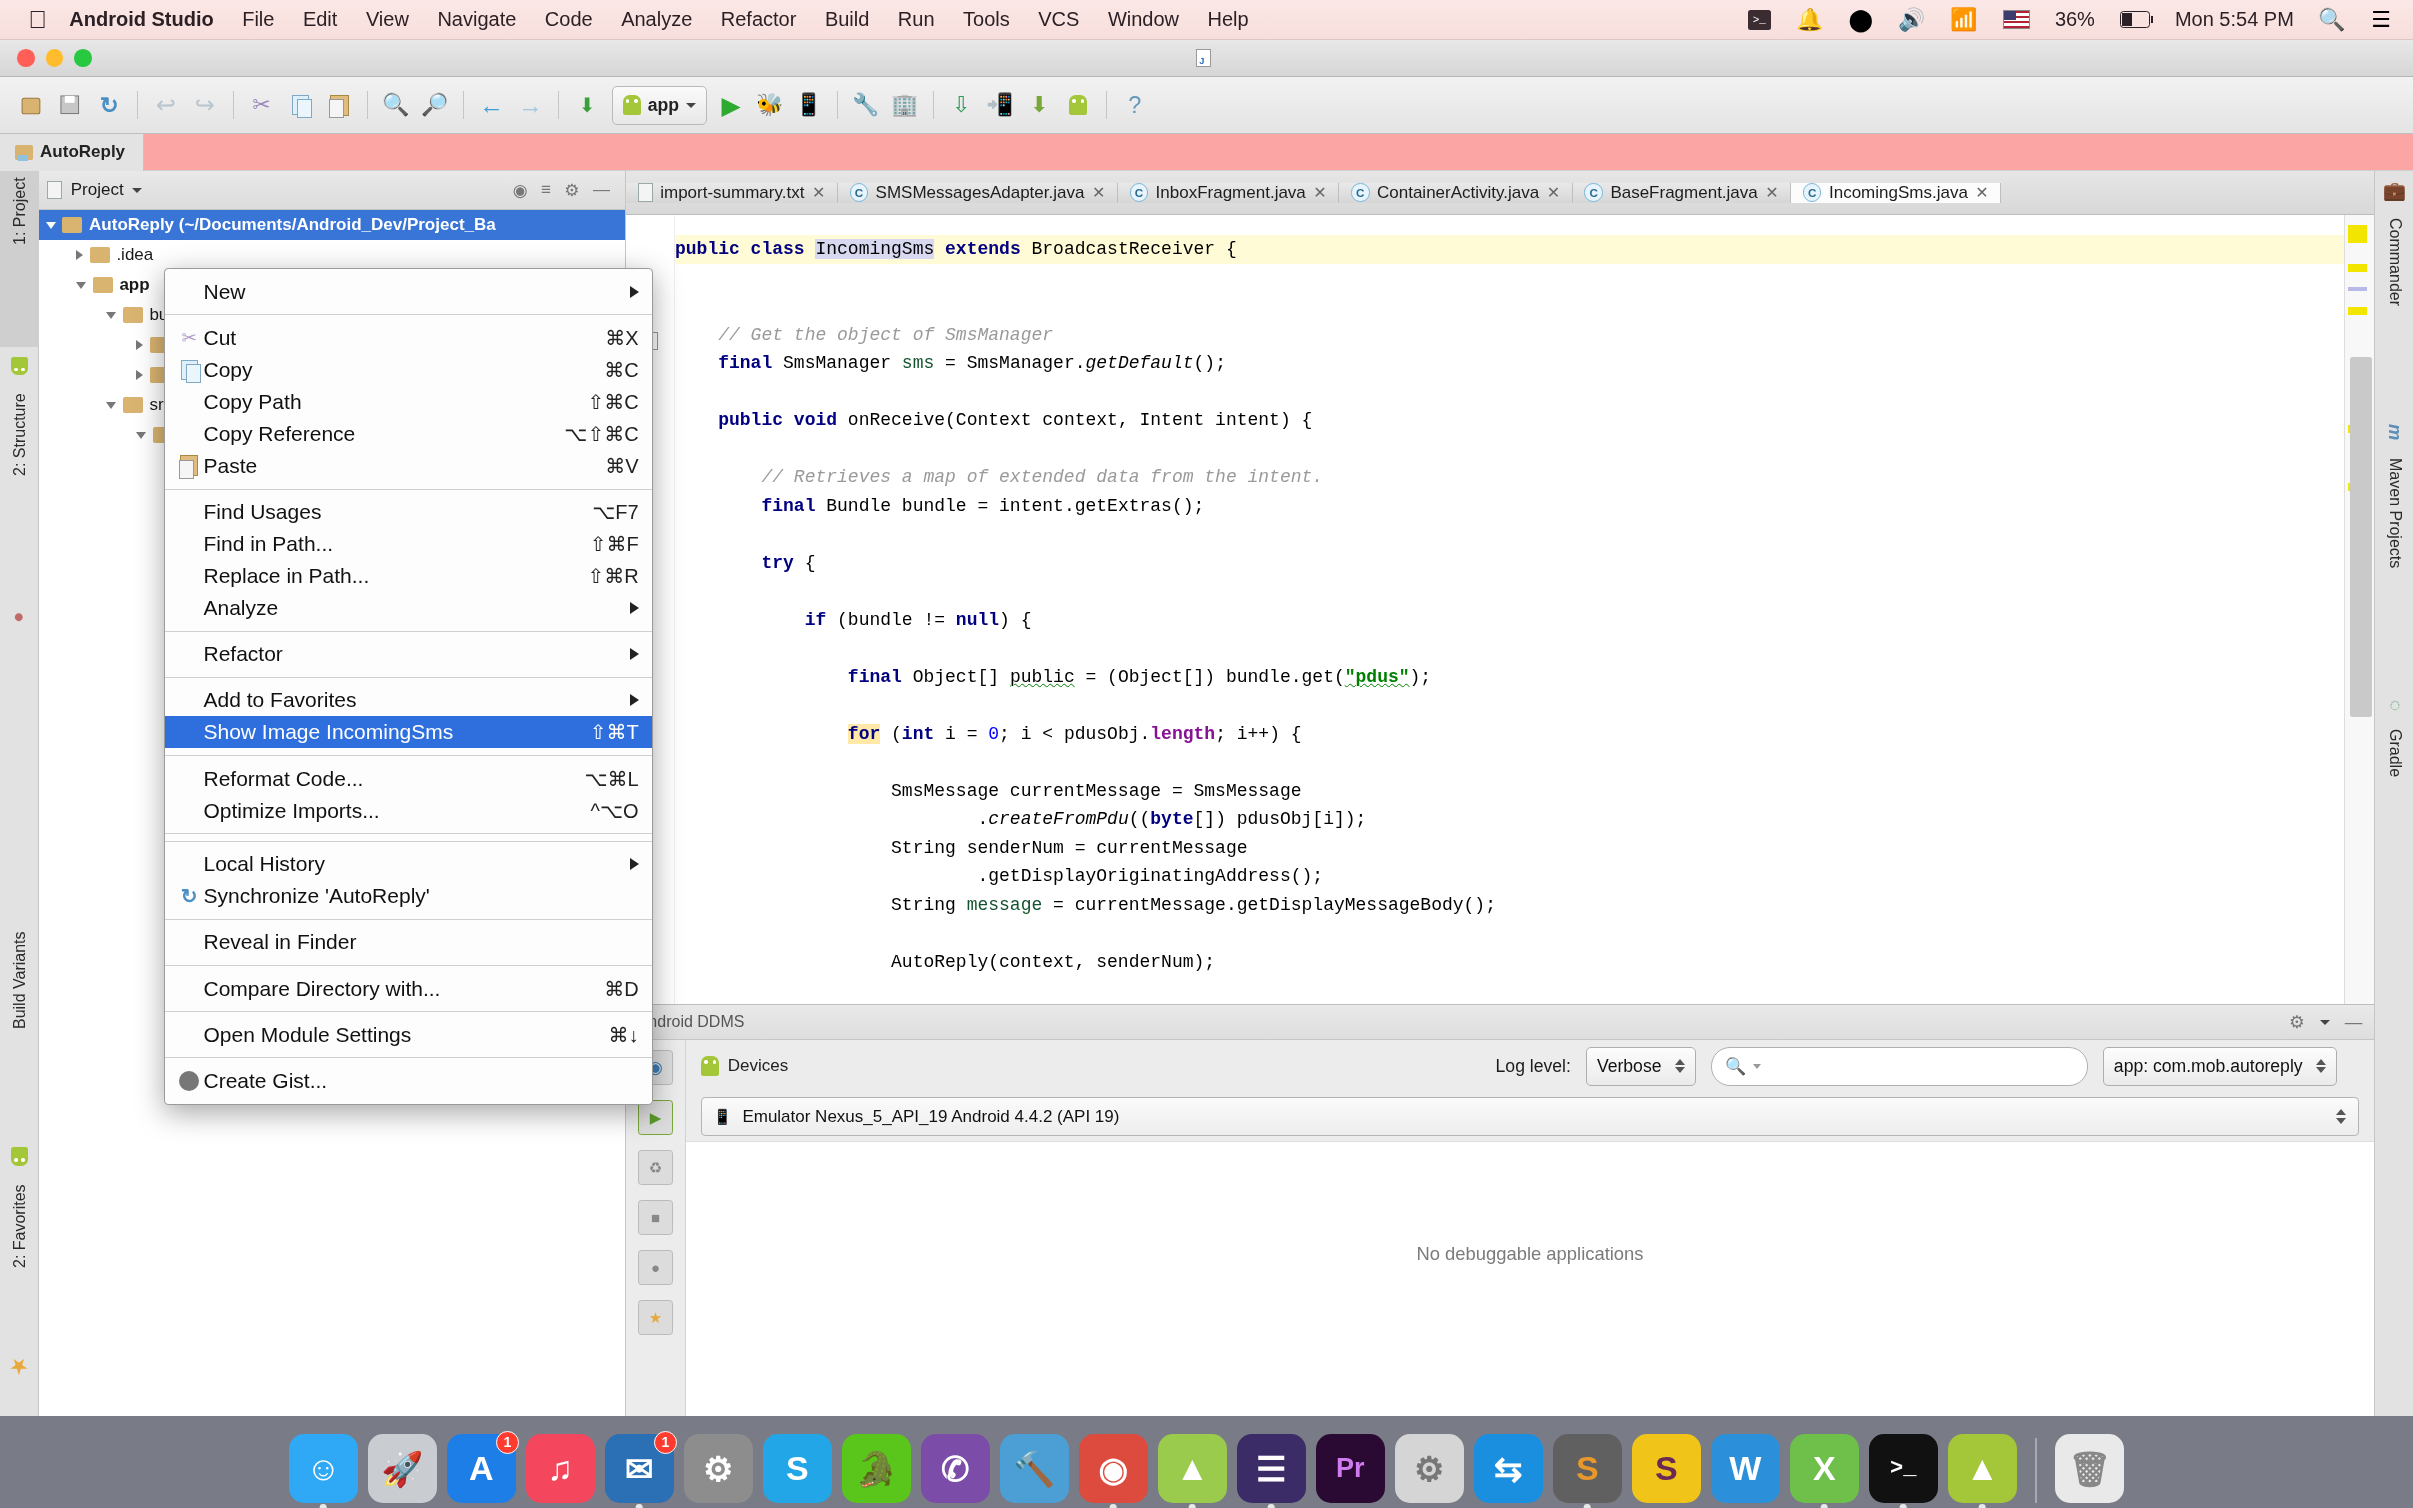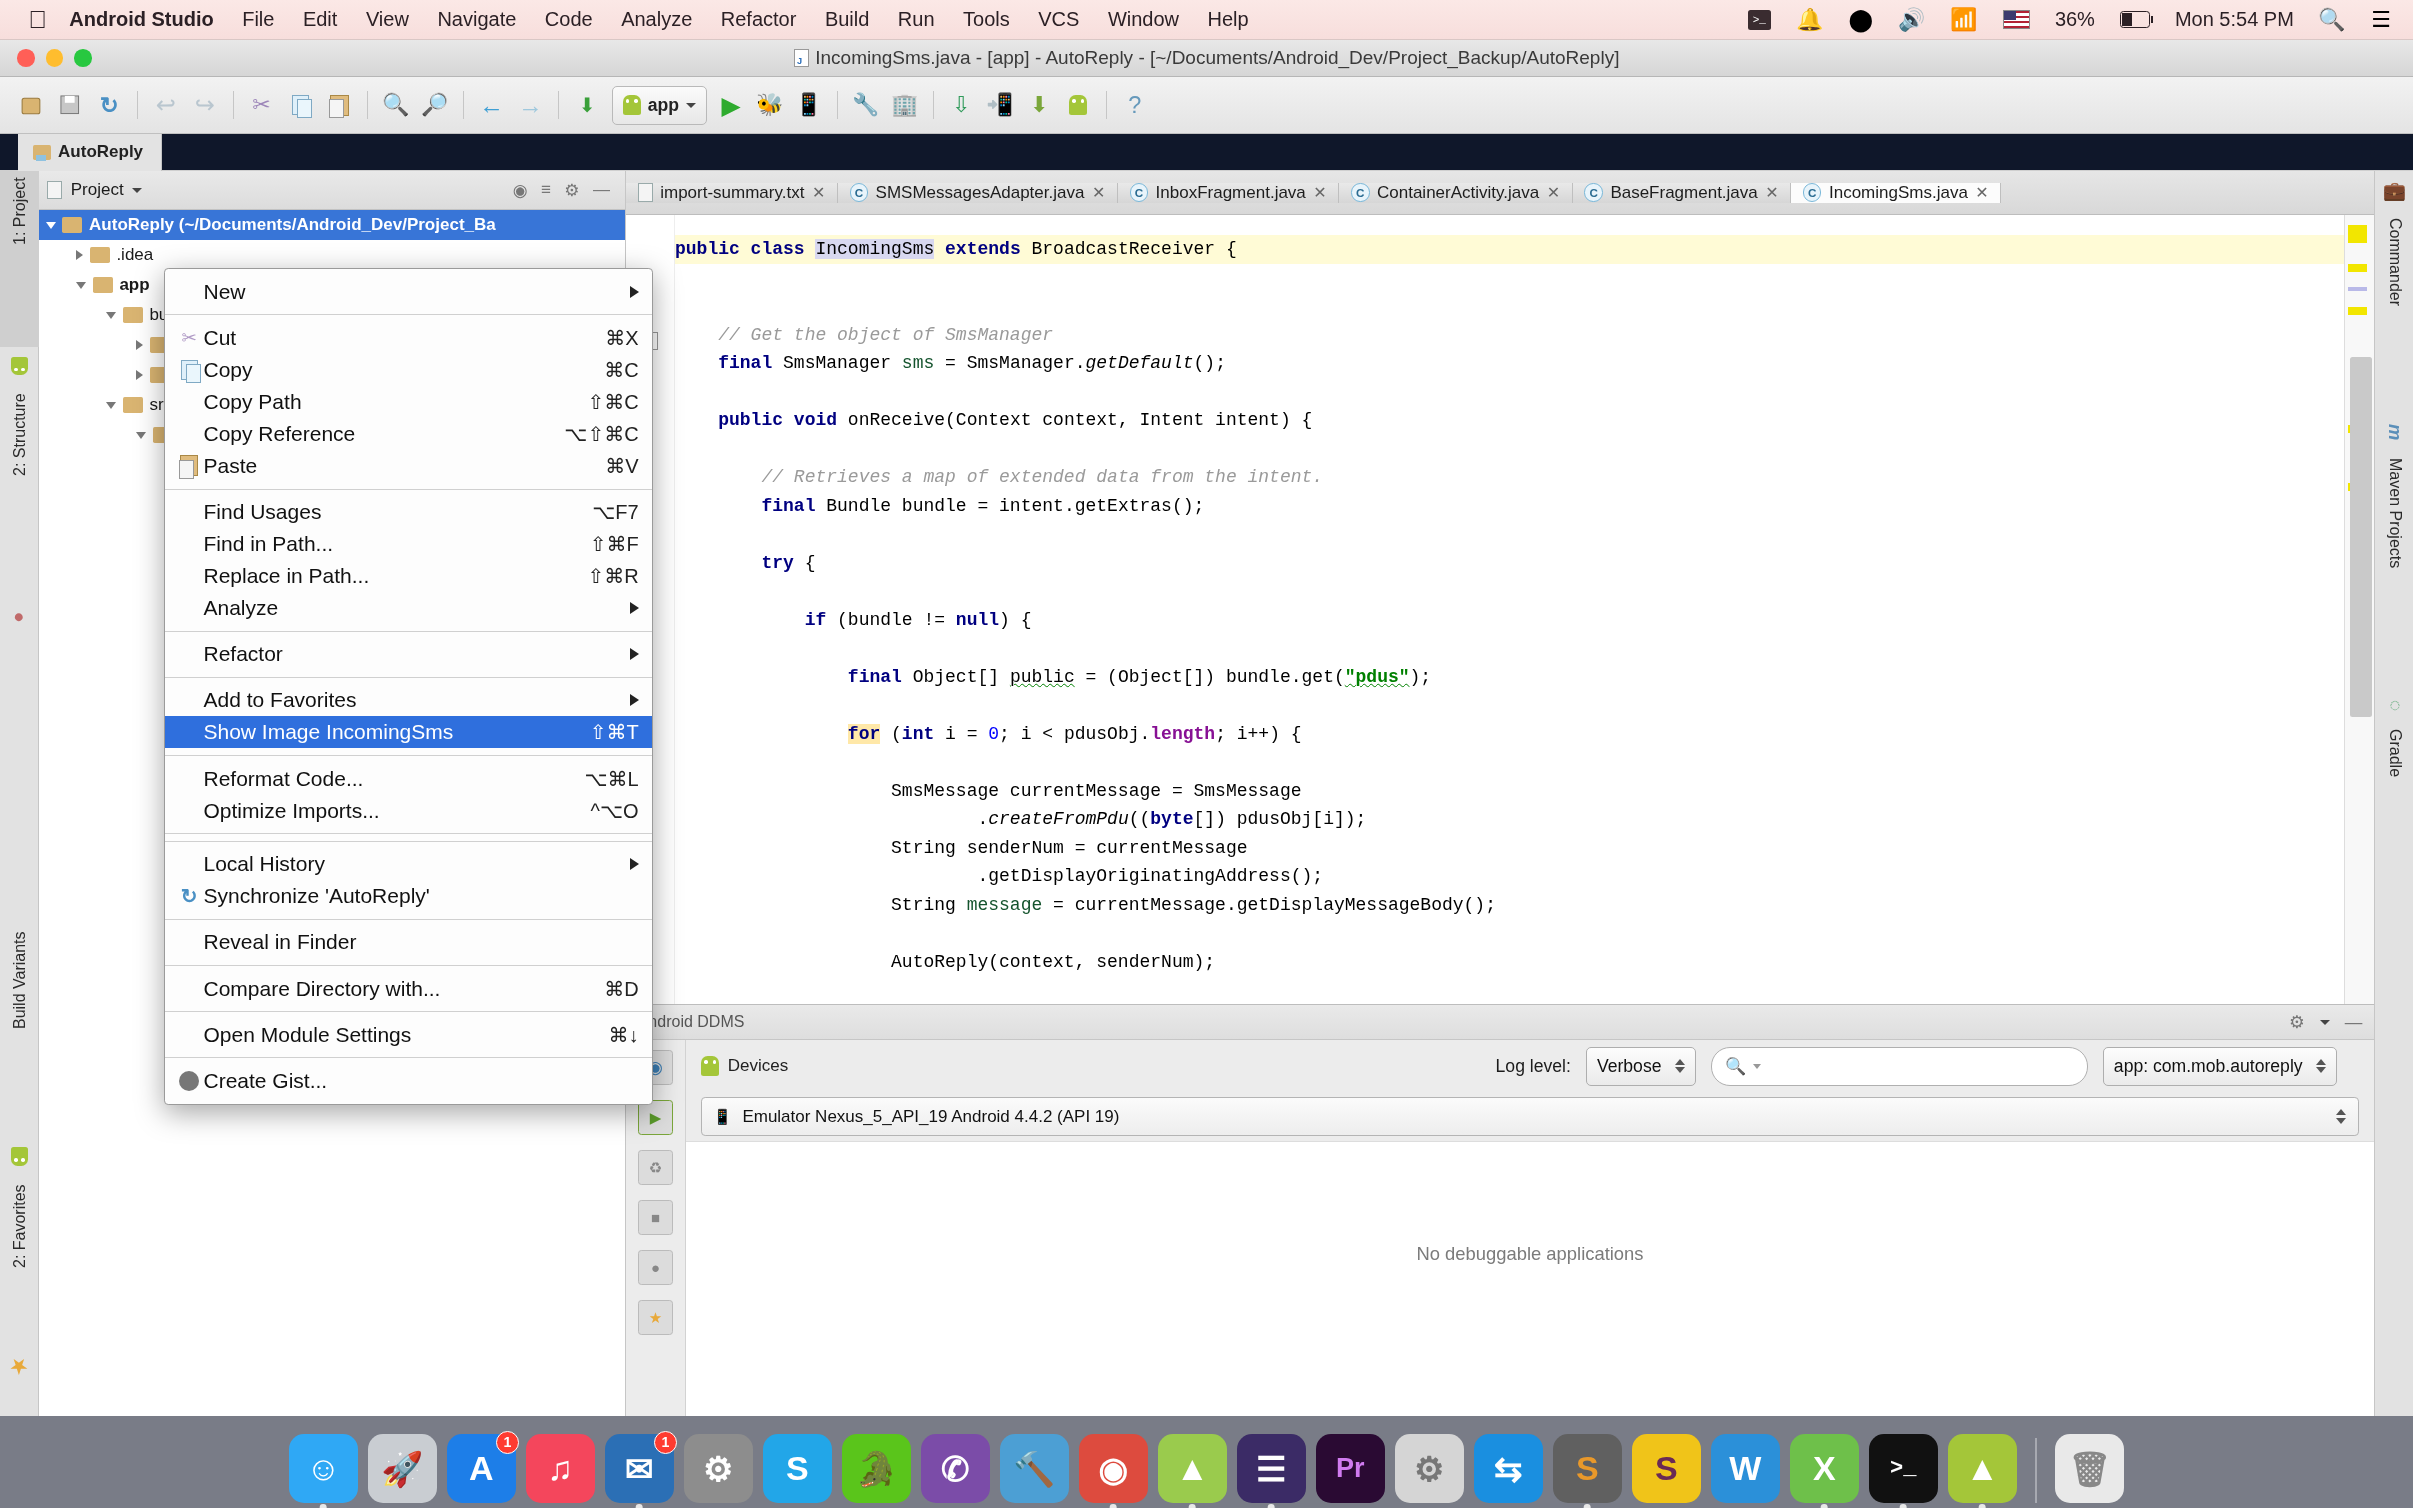--- a/index.html
+++ b/index.html
@@ -81,22 +81,22 @@
   }
   .droid {
     width:18.4px;height:20px;background:#a4c639;border-radius:6.7px 6.7px 2.5px 2.5px; position:relative;
   }
   .droid::before{content:"";position:absolute;left:3.4px;top:4.2px;width:3.4px;height:3.4px;border-radius:50%;background:#fff;}
   .droid::after{content:"";position:absolute;right:3.4px;top:4.2px;width:3.4px;height:3.4px;border-radius:50%;background:#fff;}
   .caret-d { width:0;height:0;border-left:5px solid transparent;border-right:5px solid transparent;border-top:5.9px solid #444; }
 
   
   #crumbbar {
-    height: 37px; background: #0f172a; border-bottom:0.8px solid #cfcfcf;
-    display: flex; align-items: center; padding-left: 18px;
+    height: 37px; background: #fca5a5; border-bottom:0.8px solid #cfcfcf;
+    display: flex; align-items: center;
   }
   .crumb {
     display:flex;align-items:center;gap:6.7px; height:37px; padding: 0 18.4px 0 15px;
     background:#e3e3e3; font-size:17px;font-weight:bold;color:#222;
     border-right: 0.8px solid #c4c4c4;
   }
   .folderico{width:18.4px;height:15px;background:#d9b471;border-radius:1.7px;position:relative;}
   .folderico::after{content:"";position:absolute;left:3.4px;bottom:-1.7px;width:9.2px;height:6.7px;background:#8fc2e0;}
 
   
@@ -293,21 +293,21 @@
 
   <div id="window">
 
     <div id="titlebar">
       <div class="tl-dots">
         <span class="tl-dot tl-red"></span>
         <span class="tl-dot tl-yel"></span>
         <span class="tl-dot tl-grn"></span>
       </div>
       <div id="titletext">
-        <span class="javaicon"></span><span>IncomingSms.java - [app] - AutoReply - [~/Documents/Android_Dev/Project_Backup/AutoReply]</span>
+        <span class="javaicon"></span>
       </div>
     </div>
 
     <div id="toolbar">
       <span class="tbtn">
           <svg width="25" height="25" viewBox="0 0 24 24">
             <rect x="3" y="5" width="17" height="15" rx="2" fill="#d9b471" stroke="#9a7a3d"></rect>
           </svg>
         </span>
       <span class="tbtn">

